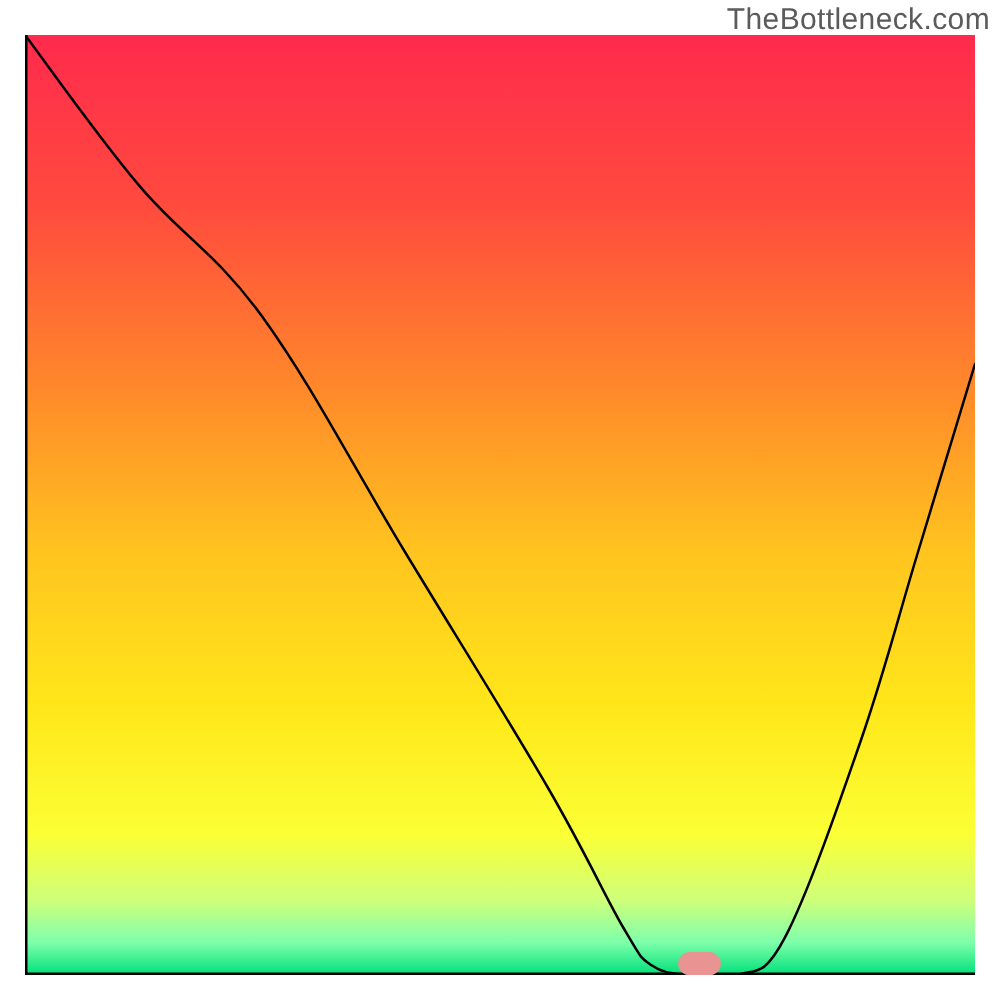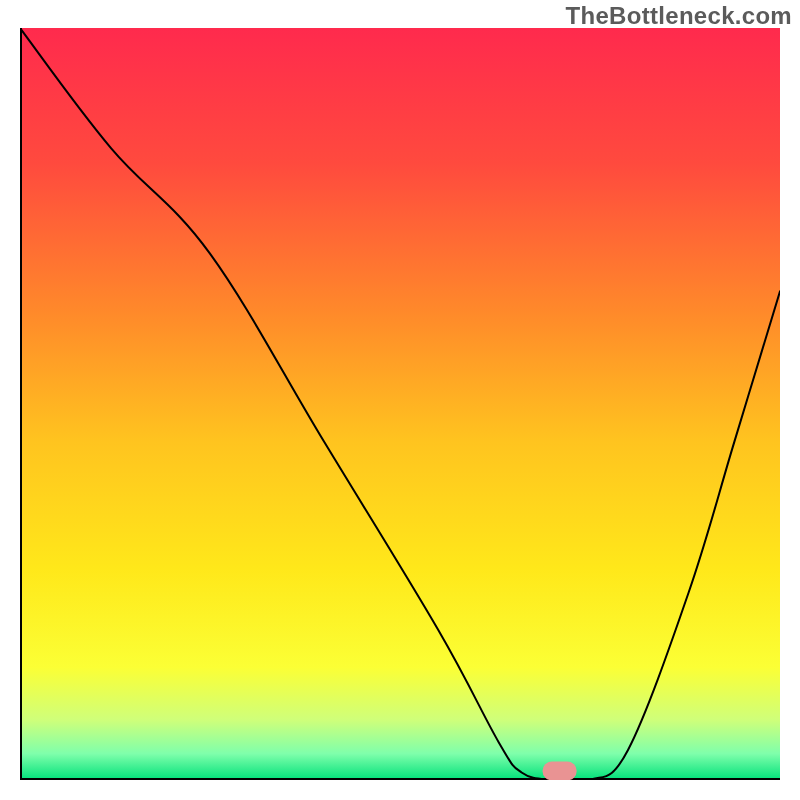--- a/index.html
+++ b/index.html
@@ -14,21 +14,21 @@
     position: relative;
     width: 800px;
     height: 800px;
   }
   .watermark {
     position: absolute;
     top: 2px;
     right: 8px;
     font-family: Arial, Helvetica, sans-serif;
     font-size: 24px;
-    font-weight: 700;
+    font-weight: 400;
     color: #5b5b5b;
     letter-spacing: 0.3px;
   }
   .plot-area {
     position: absolute;
     left: 20px;
     top: 28px;
     width: 760px;
     height: 752px;
   }

